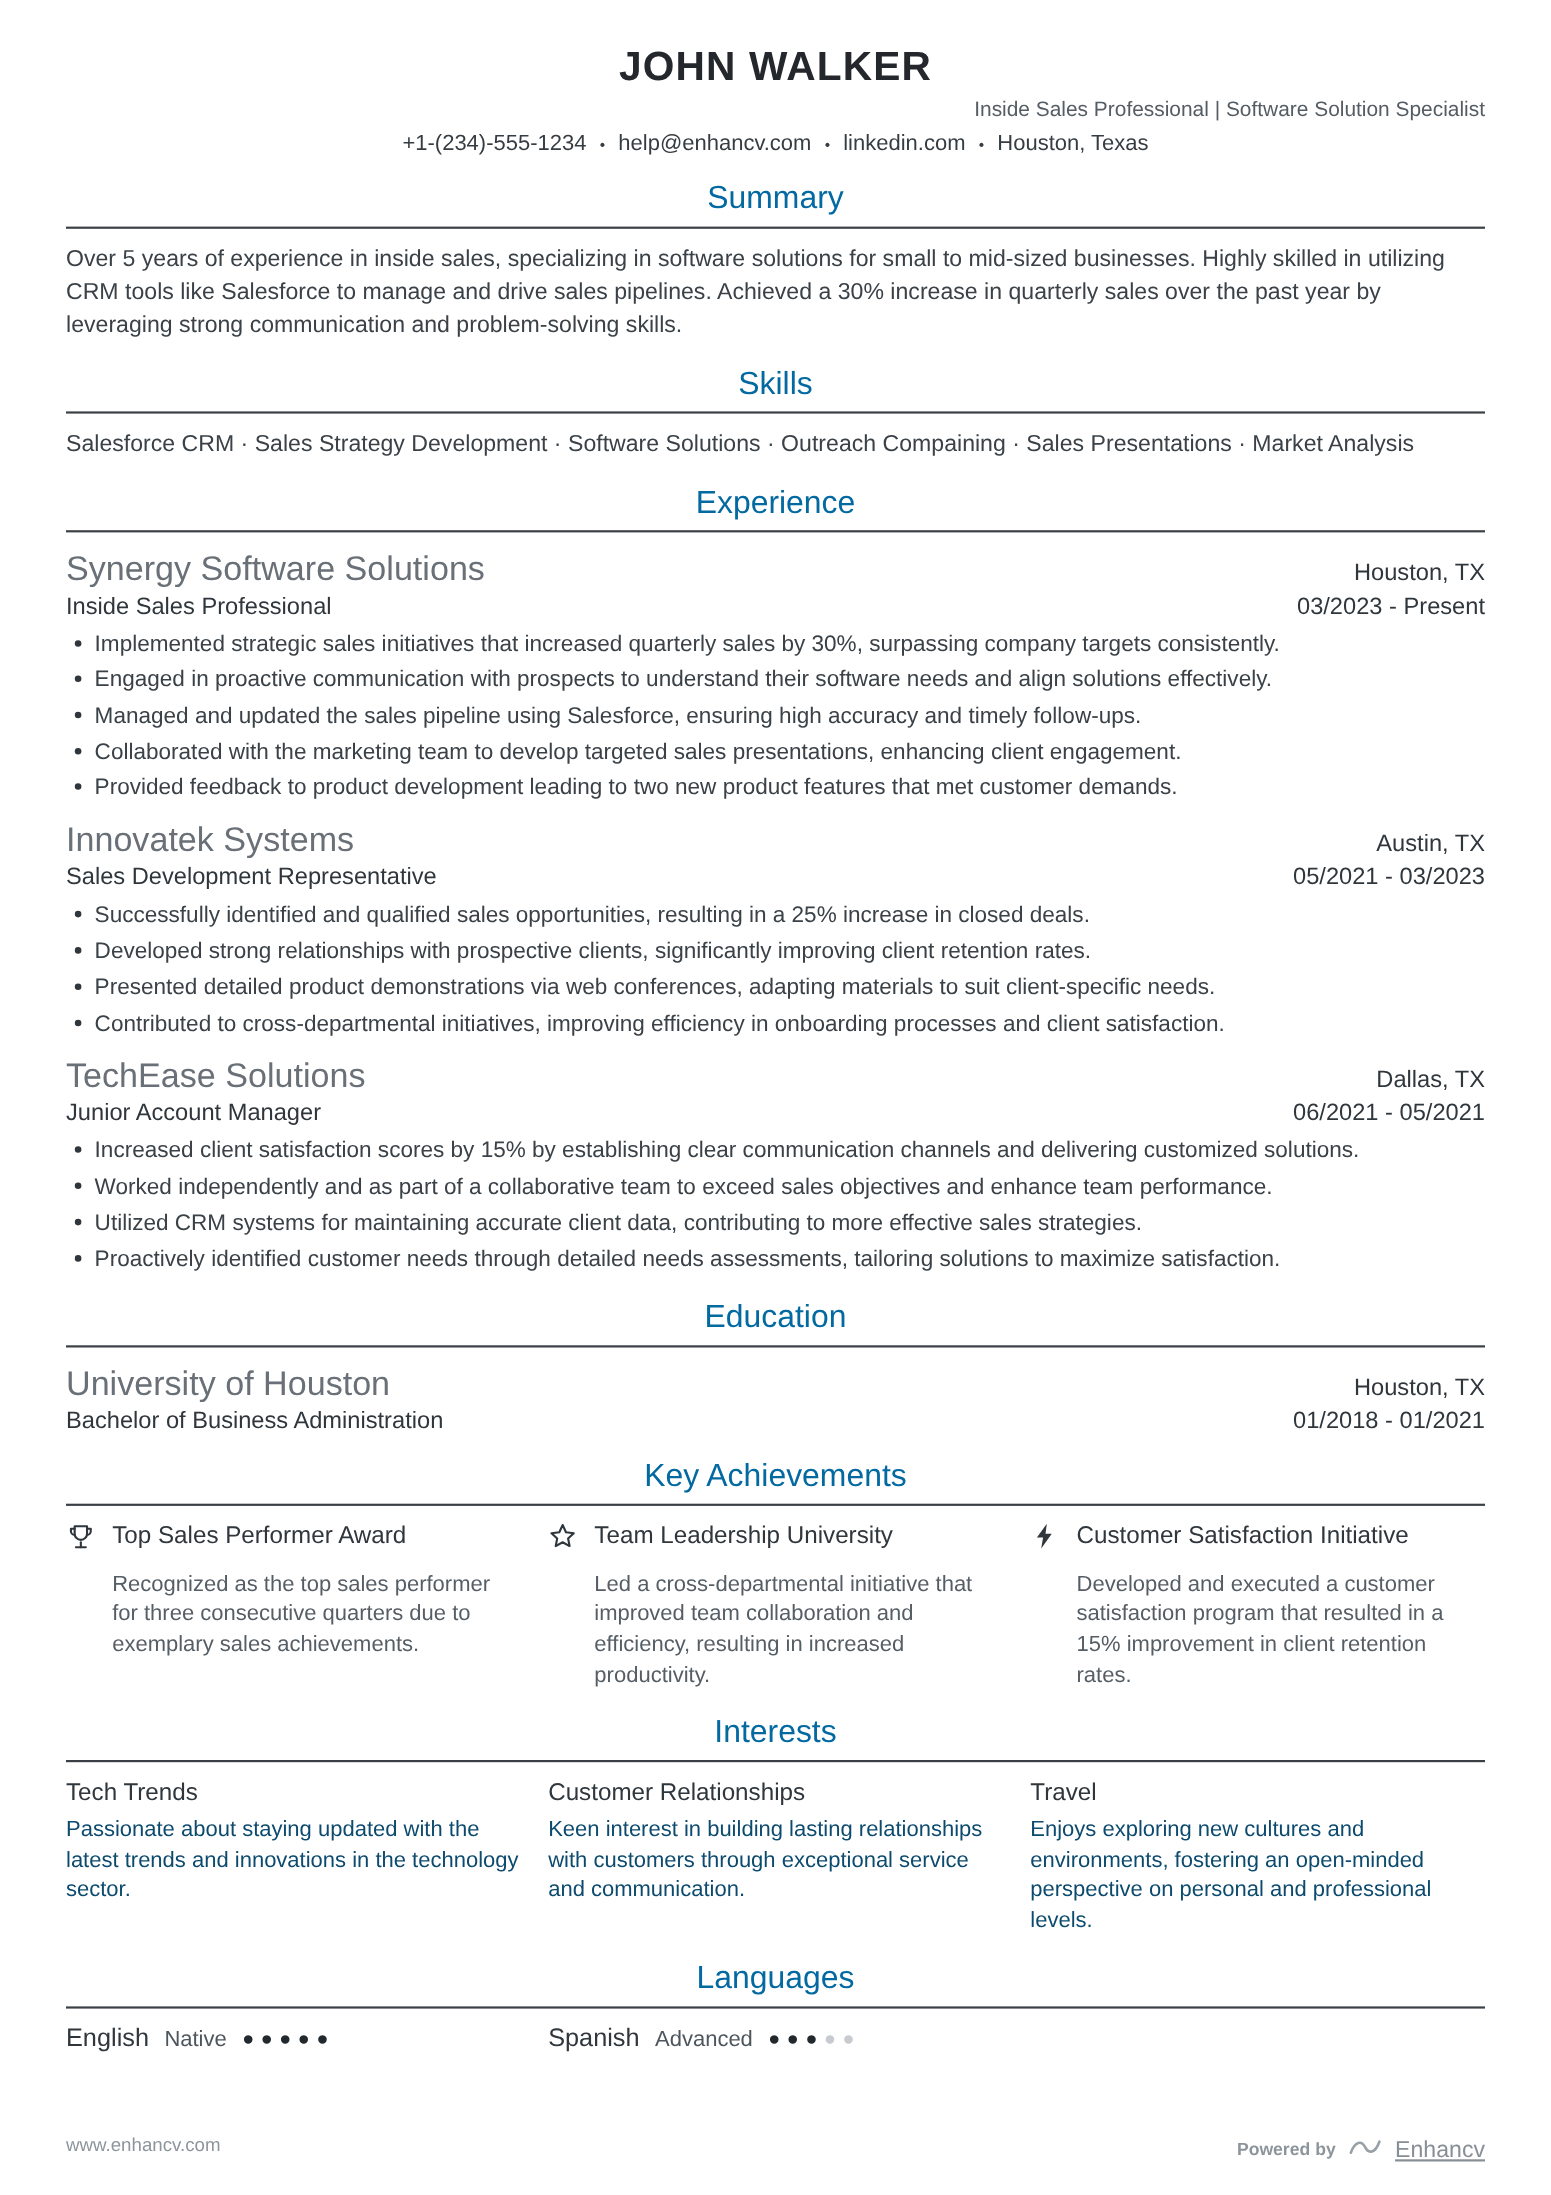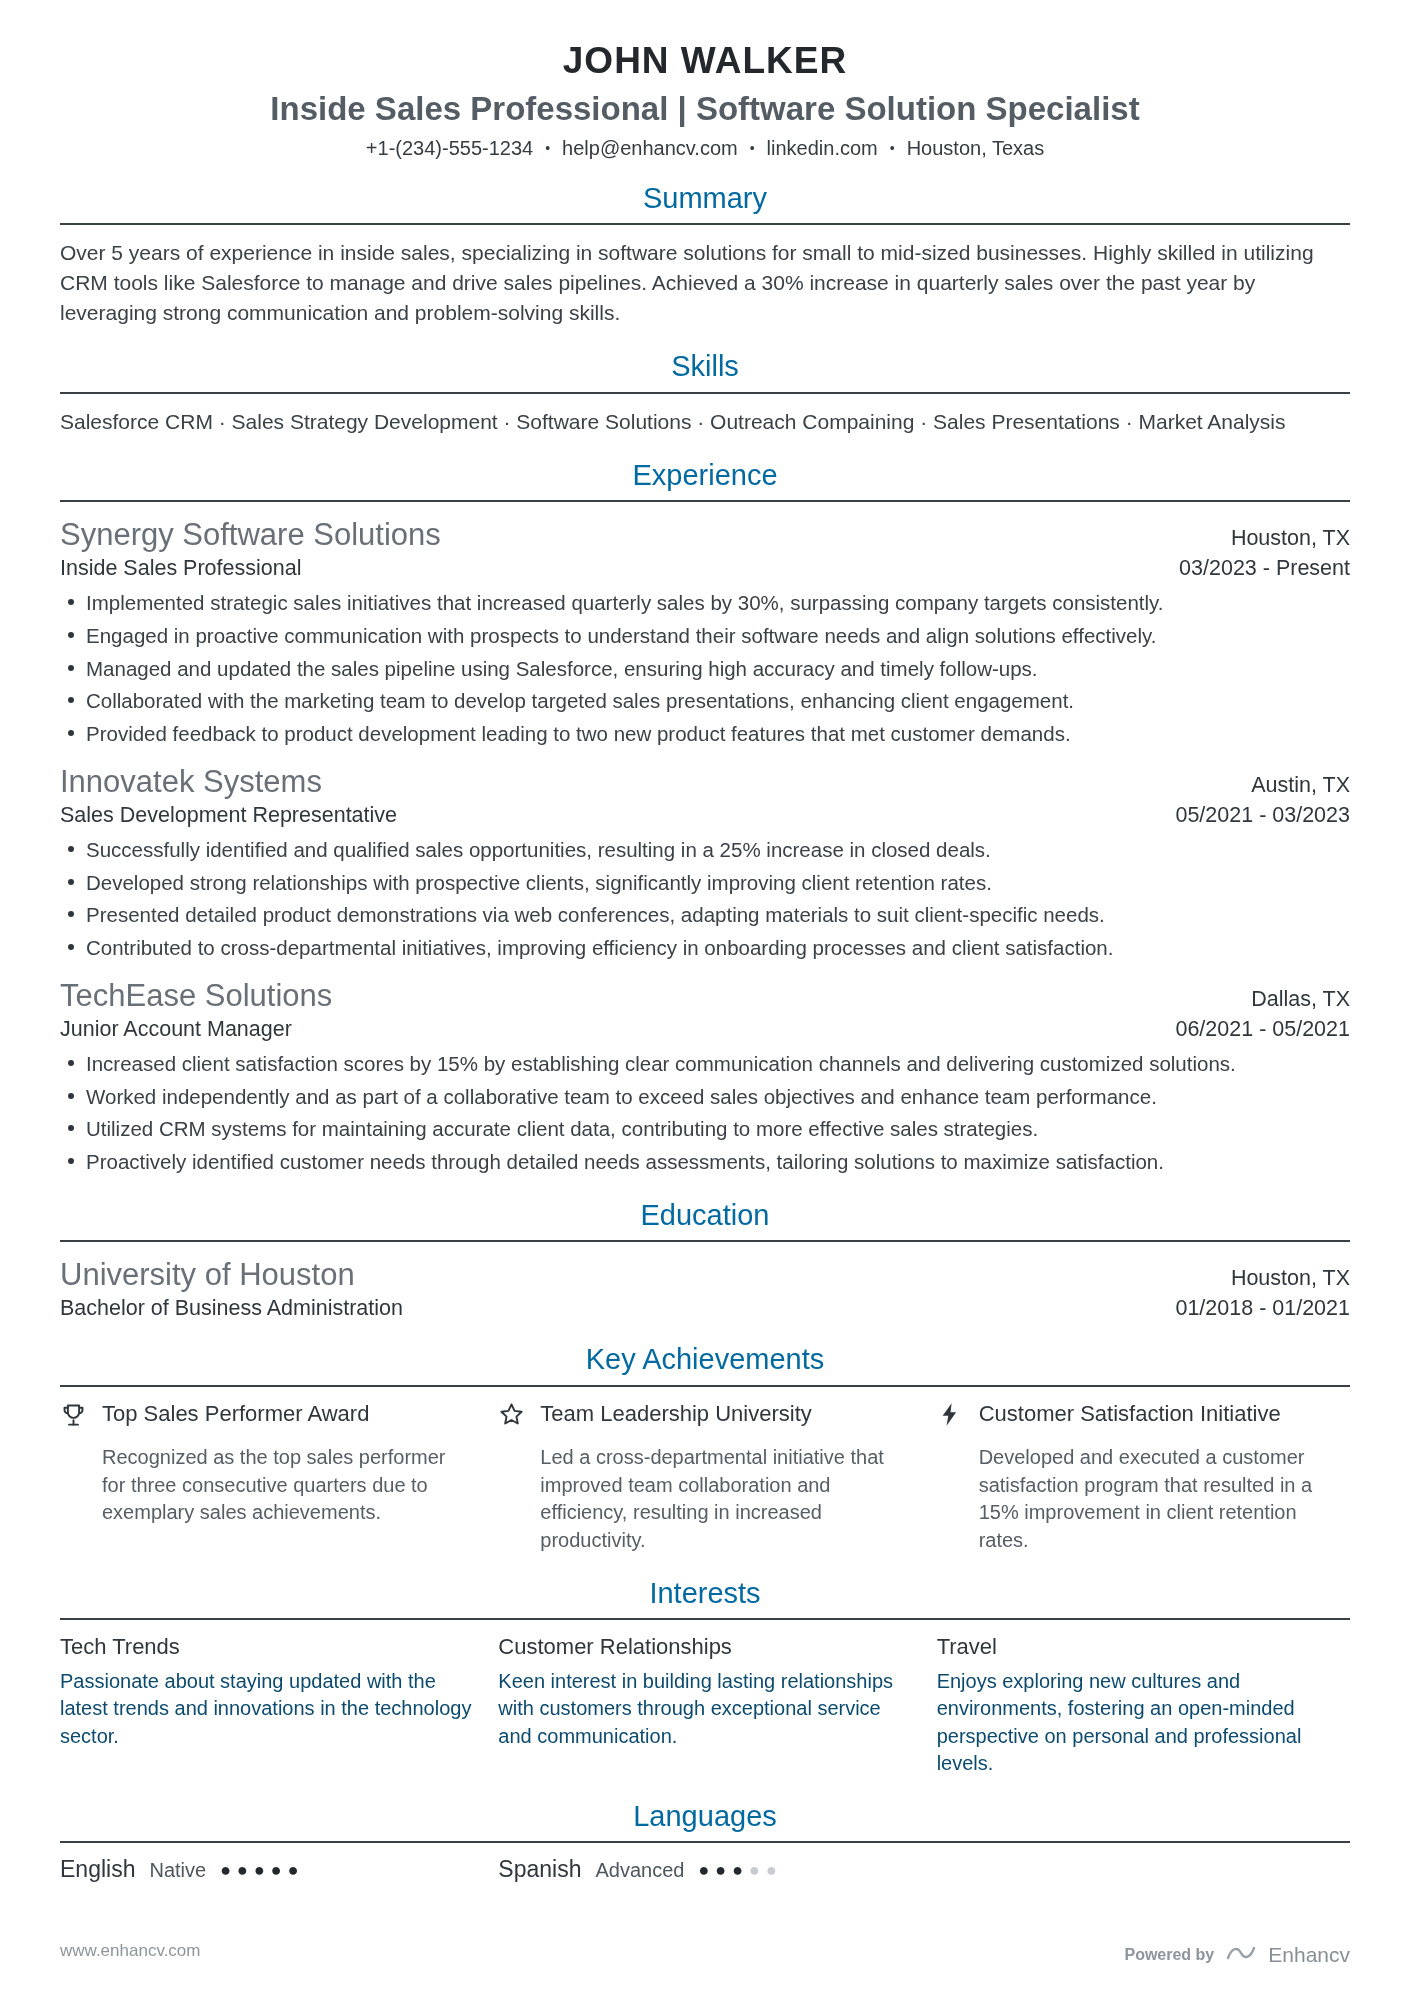--- a/index.html
+++ b/index.html
@@ -9,21 +9,21 @@
     font-family: "Liberation Sans", sans-serif;
     color: #3d444b;
     position: relative;
     overflow: hidden;
   }
   .page { padding: 40px 60px 0 60px; }
 
   
   .header { text-align: center; }
   .name { margin: 0; font-size: 37px; font-weight: 800; letter-spacing: 1px; color: #24282c; line-height: 1.15; }
-  .subtitle { margin-top: 5px; font-size: 33px; font-weight: 700; color: #545c64; line-height: 1.25; }
+  .subtitle { margin-top: 5px; font-size: 19px; font-weight: 400; color: #545c64; line-height: 1.25; text-align: right; }
   .contact { margin-top: 8px; font-size: 20px; color: #353c42; display: flex; justify-content: center; align-items: center; gap: 12px; }
   .contact .sep { font-size: 14px; color: #353c42; }
 
   
   .section { margin-top: 22px; }
   .sec-title { margin: 0; text-align: center; font-size: 29px; font-weight: 400; color: #0369a1; line-height: 1.15; }
   .rule { border-top: 2px solid #3a4046; margin: 8px 0 13px 0; }
   .body-text { margin: 0; font-size: 21px; line-height: 1.43; color: #3a4147; }
 
   
@@ -61,21 +61,21 @@
   .dots-empty { color: #c7cbcf; }
 
   
   .footer {
     position: absolute; left: 60px; right: 60px; bottom: 26px;
     display: flex; justify-content: space-between; 
   }
   .footer-url { font-size: 17px; color: #8d959c; }
   .powered { display: flex; align-items: center; gap: 10px; }
   .powered-label { font-size: 16px; color: #8d959c; font-weight: bold; }
-  .brand-name { font-size: 21px; color: #878f96; }
+  .brand-name { font-size: 21px; color: #878f96; text-decoration: underline; }
 </style>
 </head>
 <body>
 
 <div class="page">
 
   <header class="header">
     <h1 class="name">JOHN WALKER</h1>
     <div class="subtitle">Inside Sales Professional | Software Solution Specialist</div>
     <div class="contact">

